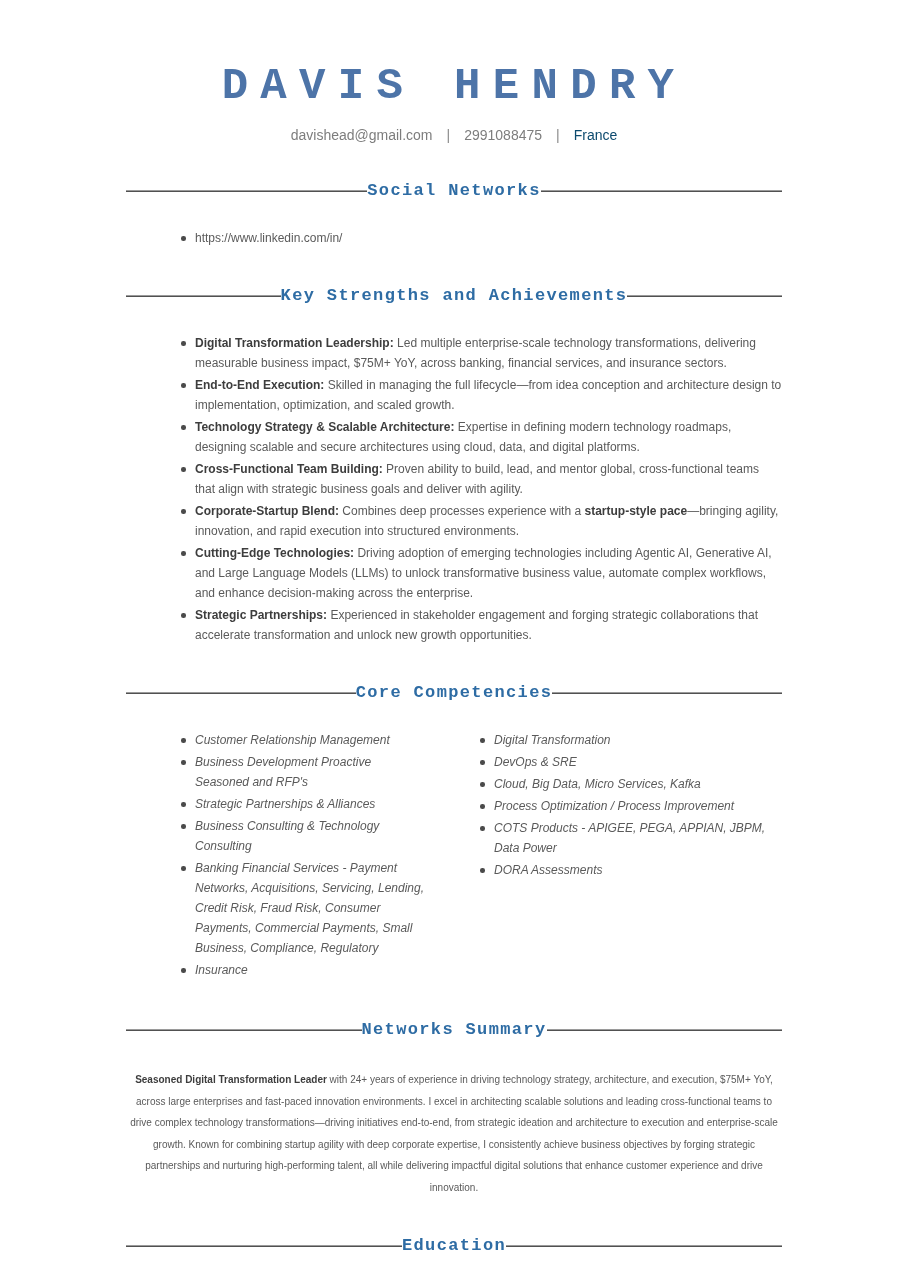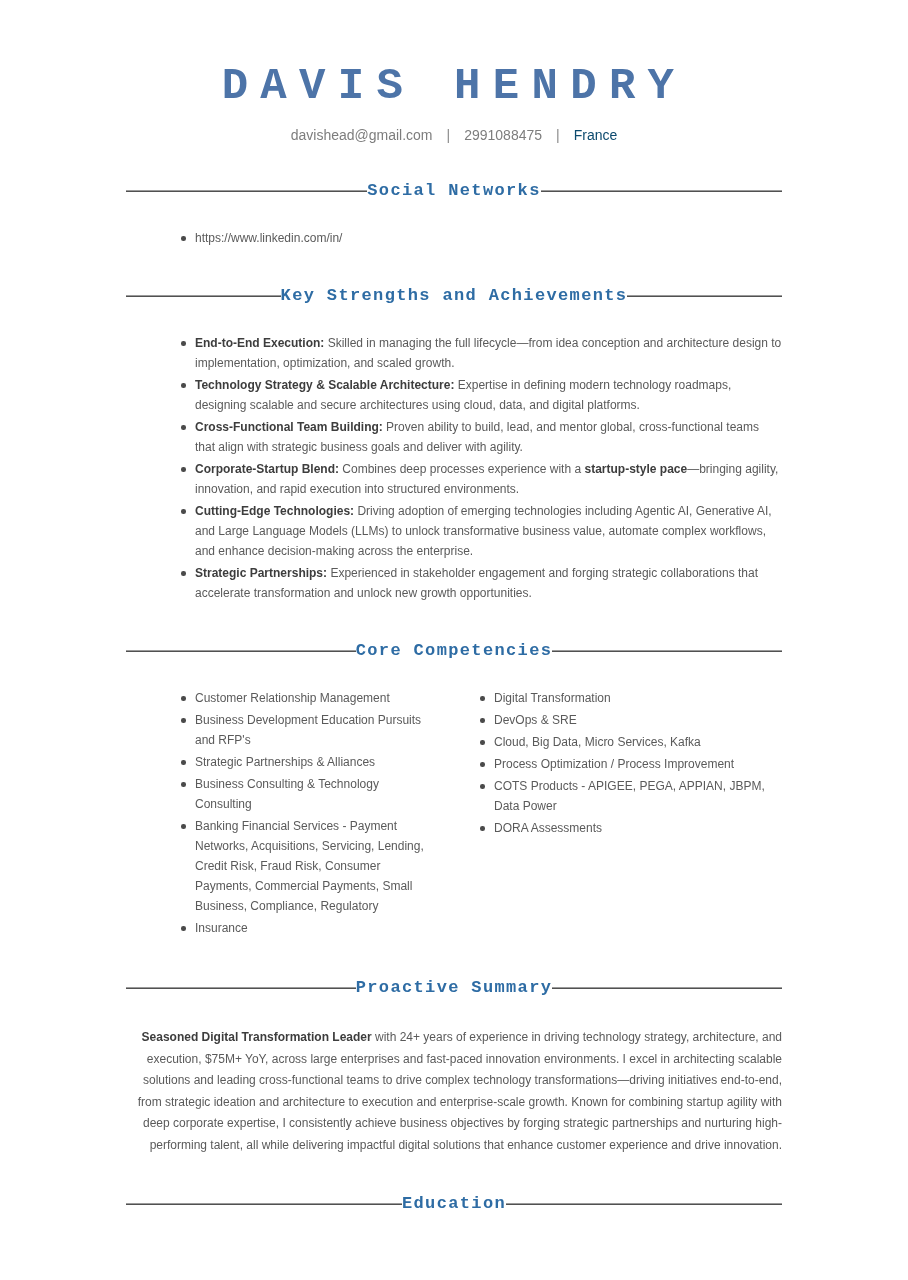--- a/index.html
+++ b/index.html
@@ -67,30 +67,30 @@
     content:'';
     position:absolute;
     left:0; top:8px;
     width:4.5px; height:4.5px;
     border-radius:50%;
     background:#4a4a4a;
   }
   ul.bullets li b { color:#3d3d3d; font-weight:bold; }
   
   .two-col { display:flex; }
-  .two-col .col { width:50%; }
+  .two-col .col { width:50%;font-style:italic; }
   .two-col .col ul.bullets { margin-top:28px; }
   .two-col .col.right ul.bullets { margin-left:26px; }
   .two-col .col.left ul.bullets { padding-right:30px; }
   
   .summary-par {
     margin:30px auto 0;
     max-width:836px;
-    text-align:right;
-    font-size:12px;
+    text-align:center;
+    font-size:10px;
     line-height:21.5px;
     color:#5a5a5a;
   }
   .summary-par b { color:#3d3d3d; }
 </style>
 </head>
 <body>
 
 <div class="page">
 
@@ -110,40 +110,41 @@
       </ul>
   </section>
 
   <section>
     <div class="sec-head">
       <span class="rule"></span>
       <h2>Key Strengths and Achievements</h2>
       <span class="rule"></span>
     </div>
     <ul class="bullets">
+        <li><b>Digital Transformation Leadership:</b><span> Led multiple enterprise-scale technology transformations, delivering measurable business impact, $75M+ YoY, across banking, financial services, and insurance sectors.</span></li>
         <li><b>End-to-End Execution:</b><span> Skilled in managing the full lifecycle—from idea conception and architecture design to implementation, optimization, and scaled growth.</span></li>
         <li><b>Technology Strategy &amp; Scalable Architecture:</b><span> Expertise in defining modern technology roadmaps, designing scalable and secure architectures using cloud, data, and digital platforms.</span></li>
         <li><b>Cross-Functional Team Building:</b><span> Proven ability to build, lead, and mentor global, cross-functional teams that align with strategic business goals and deliver with agility.</span></li>
         <li><b>Corporate-Startup Blend:</b><span> Combines deep processes experience with a </span><b>startup-style pace</b><span>—bringing agility, innovation, and rapid execution into structured environments.</span></li>
         <li><b>Cutting-Edge Technologies:</b><span> Driving adoption of emerging technologies including Agentic AI, Generative AI, and Large Language Models (LLMs) to unlock transformative business value, automate complex workflows, and enhance decision-making across the enterprise.</span></li>
         <li><b>Strategic Partnerships:</b><span> Experienced in stakeholder engagement and forging strategic collaborations that accelerate transformation and unlock new growth opportunities.</span></li>
       </ul>
   </section>
 
   <section>
     <div class="sec-head">
       <span class="rule"></span>
       <h2>Core Competencies</h2>
       <span class="rule"></span>
     </div>
     <div class="two-col">
       <div class="col left">
         <ul class="bullets">
             <li>Customer Relationship Management</li>
-            <li>Business Development Education Pursuits and RFP's</li>
+            <li>Business Development Proactive Seasoned and RFP's</li>
             <li>Strategic Partnerships &amp; Alliances</li>
             <li>Business Consulting &amp; Technology Consulting</li>
             <li>Banking Financial Services - Payment Networks, Acquisitions, Servicing, Lending, Credit Risk, Fraud Risk, Consumer Payments, Commercial Payments, Small Business, Compliance, Regulatory</li>
             <li>Insurance</li>
           </ul>
       </div>
       <div class="col right">
         <ul class="bullets">
             <li>Digital Transformation</li>
             <li>DevOps &amp; SRE</li>
@@ -152,21 +153,21 @@
             <li>COTS Products - APIGEE, PEGA, APPIAN, JBPM, Data Power</li>
             <li>DORA Assessments</li>
           </ul>
       </div>
     </div>
   </section>
 
   <section>
     <div class="sec-head">
       <span class="rule"></span>
-      <h2>Proactive Summary</h2>
+      <h2>Networks Summary</h2>
       <span class="rule"></span>
     </div>
     <p class="summary-par"><b>Seasoned Digital Transformation Leader</b><span> with 24+ years of experience in driving technology strategy, architecture, and execution, $75M+ YoY, across large enterprises and fast-paced innovation environments. I excel in architecting scalable solutions and leading cross-functional teams to drive complex technology transformations—driving initiatives end-to-end, from strategic ideation and architecture to execution and enterprise-scale growth. Known for combining startup agility with deep corporate expertise, I consistently achieve business objectives by forging strategic partnerships and nurturing high-performing talent, all while delivering impactful digital solutions that enhance customer experience and drive innovation.</span></p>
   </section>
 
   <section>
     <div class="sec-head">
       <span class="rule"></span>
       <h2>Education</h2>
       <span class="rule"></span>

